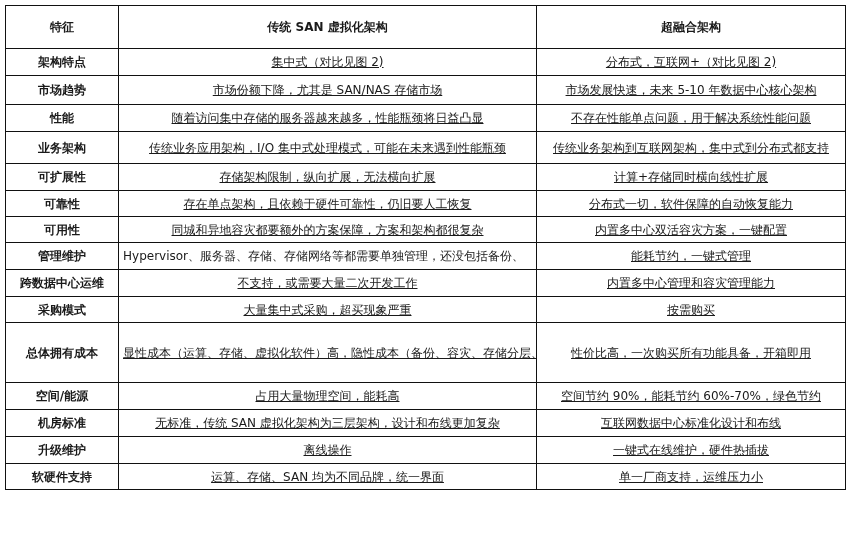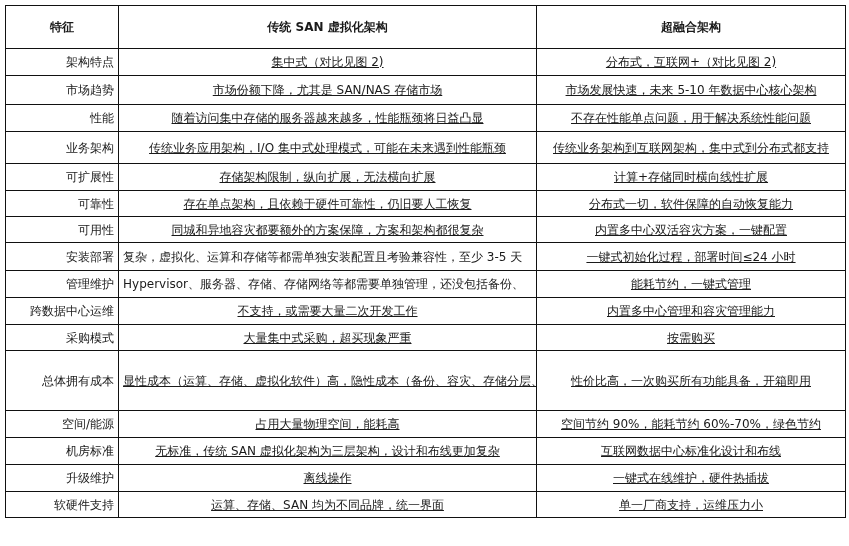--- a/index.html
+++ b/index.html
@@ -4,21 +4,21 @@
 <style>
   html, body { margin: 0; padding: 0; background: #ffffff; }
   body { width: 849px; height: 546px; overflow: hidden; position: relative;
          font-family: "DejaVu Sans", "Liberation Sans", sans-serif; color: #1a1a1a; }
   table.cmp { position: absolute; left: 5px; top: 5px; border-collapse: collapse;
               table-layout: fixed; width: 840px; }
   table.cmp td, table.cmp th { border: 1px solid #111; font-size: 12px; padding: 0 4px;
               vertical-align: middle; overflow: hidden; white-space: nowrap; line-height: 16px; }
   col.c0 { width: 113px; } col.c1 { width: 418px; } col.c2 { width: 309px; }
   th { font-weight: bold; font-size: 12.5px; }
-  td.feat { font-weight: normal; text-align: right; }
+  td.feat { font-weight: bold; text-align: center; }
   td.mid { text-align: center; text-decoration: underline; }
   td.left { text-align: left; }
   td.wrap { white-space: normal; line-height: 27px; }
   td.top { vertical-align: top; padding-top: 4px; }
 </style>
 </head>
 <body>
 
 <table class="cmp">
   <colgroup>
@@ -62,25 +62,20 @@
     <tr style="height:26px">
       <td class="feat">可靠性</td>
       <td class="mid">存在单点架构，且依赖于硬件可靠性，仍旧要人工恢复</td>
       <td class="mid">分布式一切，软件保障的自动恢复能力</td>
     </tr>
     <tr style="height:26px">
       <td class="feat">可用性</td>
       <td class="mid">同城和异地容灾都要额外的方案保障，方案和架构都很复杂</td>
       <td class="mid">内置多中心双活容灾方案，一键配置</td>
     </tr>
-    <tr style="height:28px">
-      <td class="feat">安装部署</td>
-      <td class="left">复杂，虚拟化、运算和存储等都需单独安装配置且考验兼容性，至少 3-5 天</td>
-      <td class="mid">一键式初始化过程，部署时间≤24 小时</td>
-    </tr>
     <tr style="height:27px">
       <td class="feat">管理维护</td>
       <td class="left">Hypervisor、服务器、存储、存储网络等都需要单独管理，还没包括备份、</td>
       <td class="mid">能耗节约，一键式管理</td>
     </tr>
     <tr style="height:27px">
       <td class="feat">跨数据中心运维</td>
       <td class="mid">不支持，或需要大量二次开发工作</td>
       <td class="mid">内置多中心管理和容灾管理能力</td>
     </tr>

